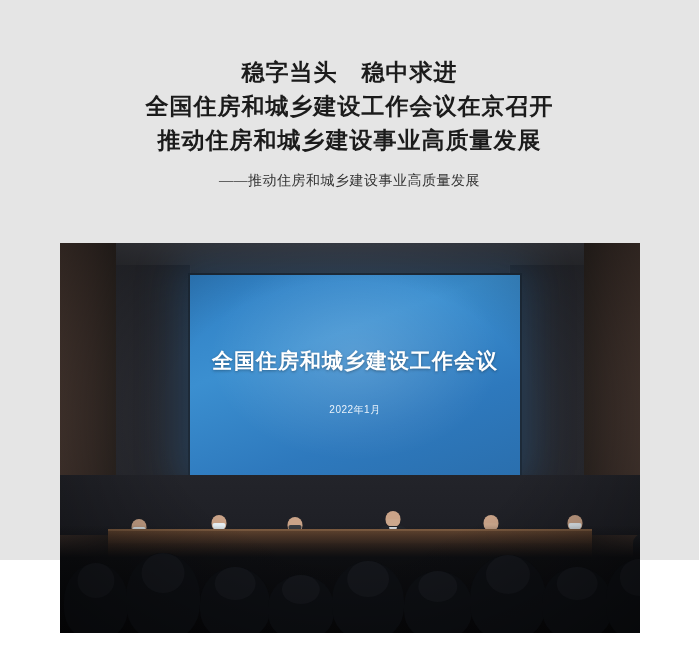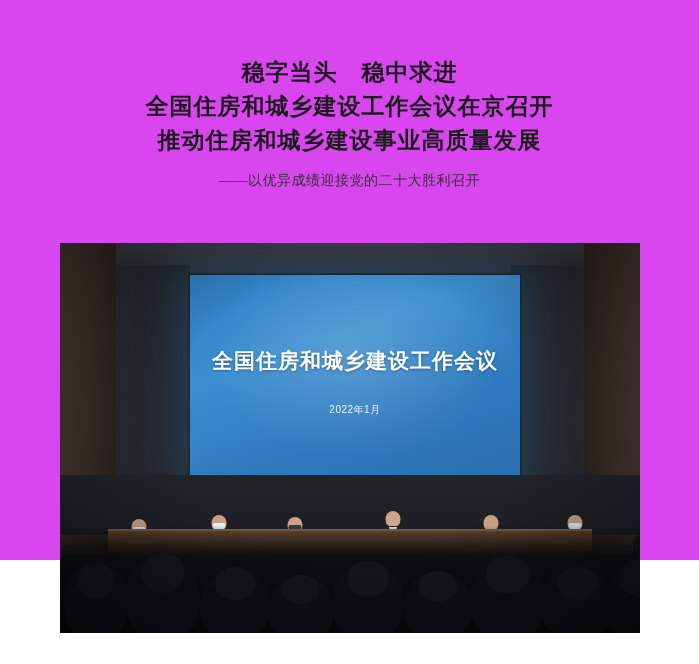--- a/index.html
+++ b/index.html
@@ -11,21 +11,21 @@
     width: 699px;
     height: 664px;
     font-family: "Liberation Sans", sans-serif;
     color: #1a1a1a;
     overflow: hidden;
   }
   .page {
     width: 699px;
     height: 560px;
     position: relative;
-    background: #d946ef;
+    background: #e5e5e5;
   }
   .headline {
     padding-top: 56px;
     text-align: center;
   }
   .headline-line {
     font-family: "Liberation Serif", serif;
     font-weight: bold;
     color: #1b1b1b;
     letter-spacing: 1px;
@@ -264,21 +264,21 @@
 <body>
 
 <div class="page">
 
   <div class="headline">
     <div class="headline-line l1">
       <span>稳字当头</span><span class="gap"></span><span>稳中求进</span>
     </div>
     <div class="headline-line l2">全国住房和城乡建设工作会议在京召开</div>
     <div class="headline-line l3">推动住房和城乡建设事业高质量发展</div>
-    <div class="subhead">——以优异成绩迎接党的二十大胜利召开</div>
+    <div class="subhead">——推动住房和城乡建设事业高质量发展</div>
   </div>
 
   <div class="figure">
     <div class="wall"></div>
     <div class="ceiling"></div>
     <div class="wall-left"></div>
     <div class="wall-right"></div>
     <div class="wall-panel-l"></div>
     <div class="wall-panel-r"></div>
 

